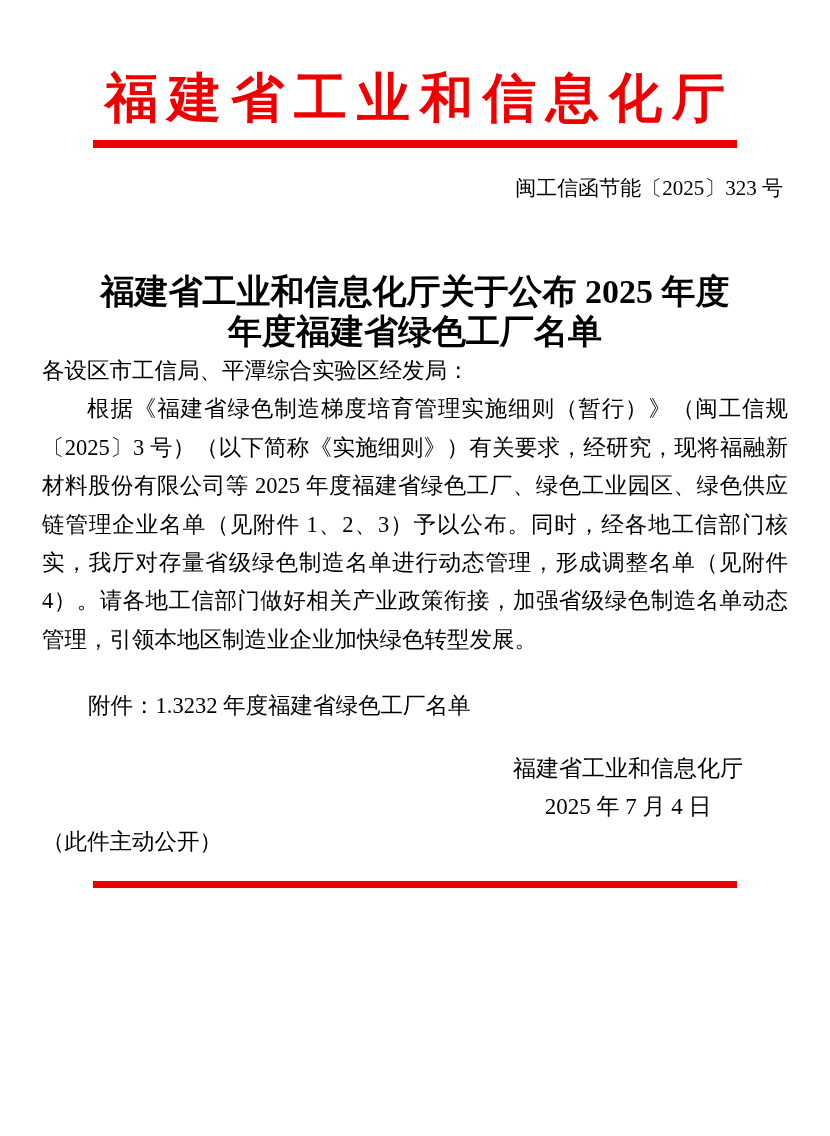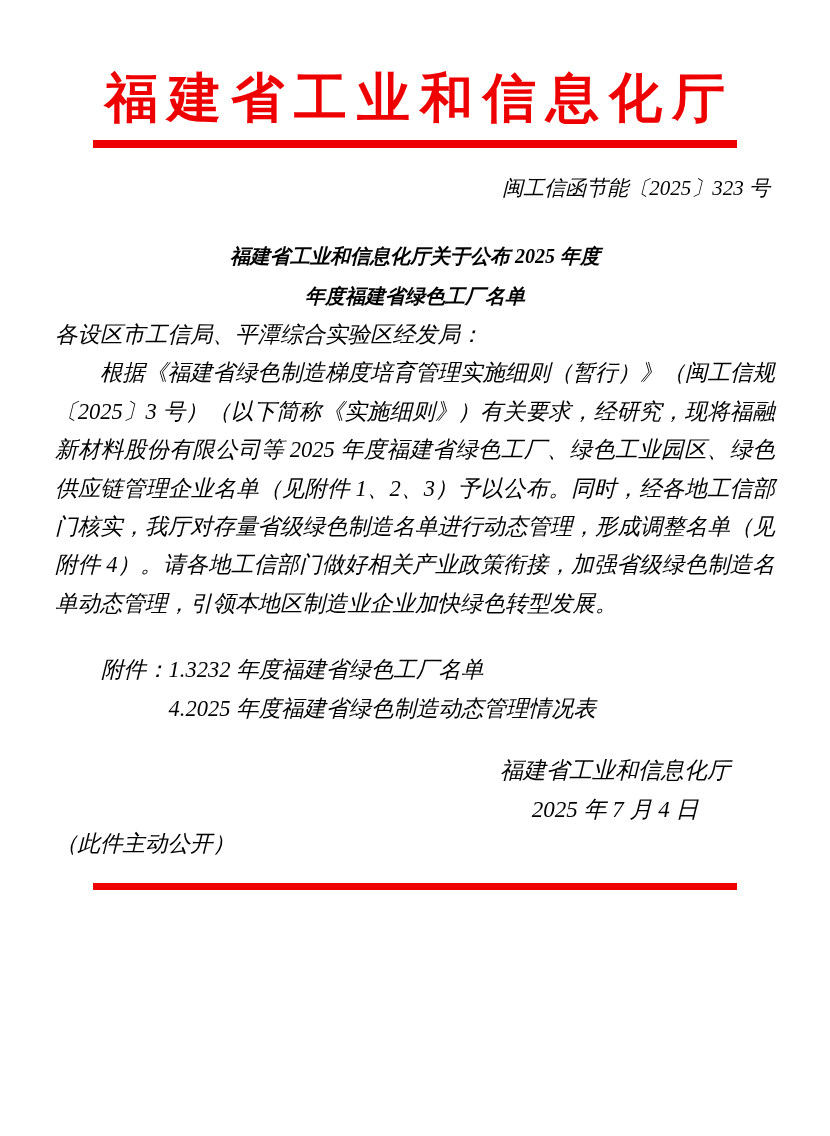--- a/index.html
+++ b/index.html
@@ -8,21 +8,21 @@
     width: 830px; height: 1136px;
     font-family: "Liberation Serif", "DejaVu Serif", serif;
     color: #000000;
     overflow: hidden;
   }
   .page {
     position: relative;
     width: 830px; height: 1136px;
     background: #ffffff;
   }
-  .content { padding: 0 55px; font-style: italic; }
+  .content { padding: 0 42px; }
 
   
   .agency-title {
     margin-top: 64px;
     text-align: center;
     color: #ee0000;
     font-weight: bold;
     font-size: 53px;
     line-height: 68px;
     letter-spacing: 10px;
@@ -39,41 +39,41 @@
   .doc-number {
     margin-top: 26px;
     padding-right: 5px;
     text-align: right;
     font-size: 21px;
     line-height: 28px;
   }
 
   
   .doc-title {
-    margin-top: 34px;
+    margin-top: 70px;
     text-align: center;
     font-weight: bold;
-    font-size: 20px;
+    font-size: 34px;
     line-height: 40px;
   }
 
   
   .body-text {
     font-size: 22.5px;
     line-height: 38.4px;
     text-align: justify;
   }
   .salutation { text-indent: 0; }
   .paragraph  { text-indent: 2em; }
 
   
   .attachments {
     margin-top: 28px;
     display: flex;
-    align-items: flex-start;
+    align-items: flex-end;
     padding-left: 46px;
     font-size: 22.5px;
     line-height: 38.4px;
   }
   .att-label { white-space: nowrap; }
   .att-items { }
   .att-item { white-space: nowrap; }
 
   
   .signature {
@@ -121,21 +121,20 @@
 
     <div class="body-text">
       <div class="salutation">各设区市工信局、平潭综合实验区经发局：</div>
       <div class="paragraph">根据《福建省绿色制造梯度培育管理实施细则（暂行）》（闽工信规〔2025〕3 号）（以下简称《实施细则》）有关要求，经研究，现将福融新材料股份有限公司等 2025 年度福建省绿色工厂、绿色工业园区、绿色供应链管理企业名单（见附件 1、2、3）予以公布。同时，经各地工信部门核实，我厅对存量省级绿色制造名单进行动态管理，形成调整名单（见附件 4）。请各地工信部门做好相关产业政策衔接，加强省级绿色制造名单动态管理，引领本地区制造业企业加快绿色转型发展。</div>
     </div>
 
     <div class="attachments">
       <div class="att-label">附件：</div>
       <div class="att-items">
         <div class="att-item">1.3232 年度福建省绿色工厂名单</div>
-        <div class="att-item">4.2025 年度福建省绿色制造动态管理情况表</div>
       </div>
     </div>
 
     <div class="signature">
       <div>福建省工业和信息化厅</div>
       <div>2025 年 7 月 4 日</div>
     </div>
 
     <div class="footer-note">（此件主动公开）</div>
 

